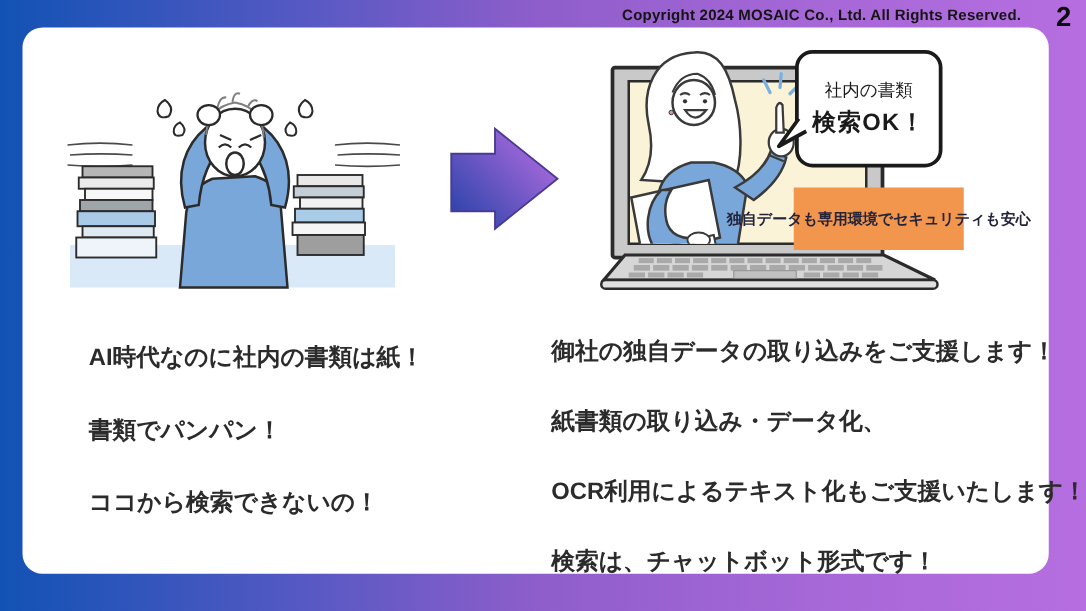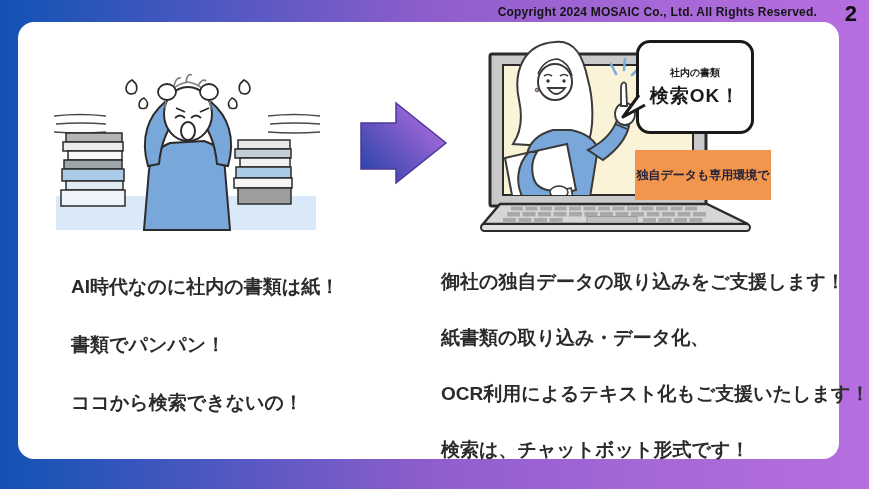--- a/index.html
+++ b/index.html
@@ -22,21 +22,21 @@
   .illus{position:absolute;z-index:2;}
   .left-illus{left:52px;top:58px;}
   .arrow-wrap{left:358px;top:100px;}
   .right-illus{left:475px;top:40px;}
   .bubble{
     position:absolute;left:636px;top:40px;width:112px;height:88px;background:#fff;
     border:3px solid #1a1a1a;border-radius:14px;z-index:3;
     display:flex;flex-direction:column;align-items:center;justify-content:center;
     color:#1a1a1a;text-align:center;
   }
-  .bubble .b1{font-size:10px;font-weight:700;margin-bottom:3px;}
+  .bubble .b1{font-size:14px;font-weight:400;margin-bottom:3px;}
   .bubble .b2{font-size:19px;font-weight:800;letter-spacing:1px;}
   .bubble-tail{position:absolute;left:-18px;top:50px;width:26px;height:26px;}
   .badge{
     position:absolute;left:635px;top:138px;width:136px;height:50px;background:#f2954d;z-index:3;
     display:flex;flex-direction:row;align-items:center;justify-content:center;
     color:#23233a;text-align:center;margin-top:12px;
   }
   .badge div{font-size:12px;font-weight:700;line-height:21px;white-space:nowrap;}
   .textblock{position:absolute;z-index:2;color:#2b2b2b;font-weight:700;}
   .textblock p{margin:16px;white-space:nowrap;}
@@ -211,20 +211,21 @@
 <div class="bubble">
   <svg class="bubble-tail" viewBox="0 0 26 26">
     <path d="M18,2 L2,24 L24,12" fill="#ffffff" stroke="#1a1a1a" stroke-width="3" stroke-linejoin="round"></path>
   </svg>
   <div class="b1">社内の書類</div>
   <div class="b2">検索OK！</div>
 </div>
 
 <div class="badge">
   <div>独自データも専用環境で</div>
+  <div>セキュリティも安心</div>
 </div>
 
 <div class="textblock left-text">
   <p>AI時代なのに社内の書類は紙！</p>
   <p>書類でパンパン！</p>
   <p>ココから検索できないの！</p>
 </div>
 
 <div class="textblock right-text">
   <p>御社の独自データの取り込みをご支援します！</p>

